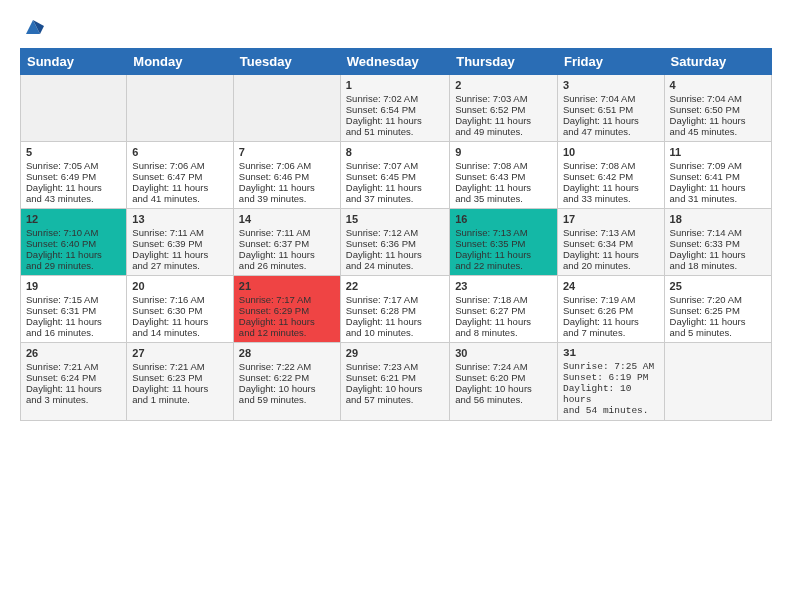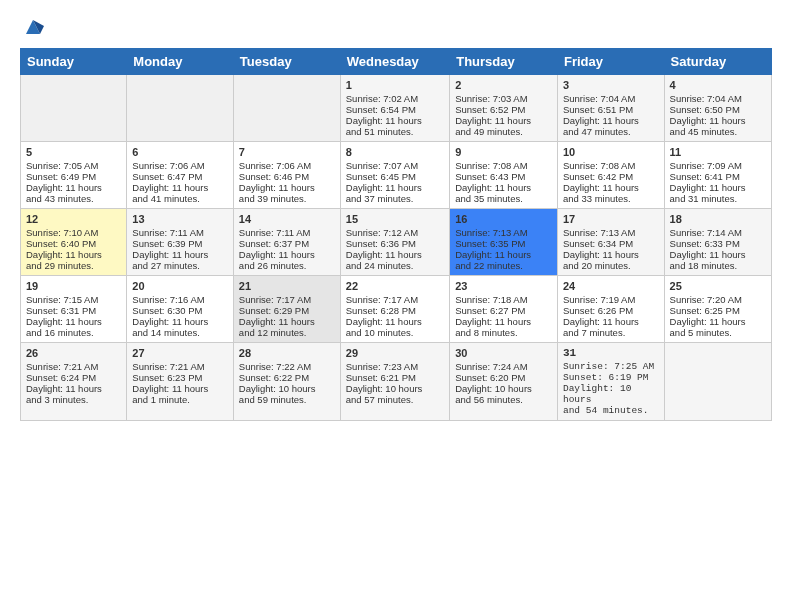--- a/index.html
+++ b/index.html
@@ -213,21 +213,21 @@
           </td>
           <td style="background: rgb(255, 255, 255); margin-top: 32px;">
             <span class="day-num">11</span>
             <div>Sunrise: 7:09 AM</div>
             <div>Sunset: 6:41 PM</div>
             <div>Daylight: 11 hours</div>
             <div>and 31 minutes.</div>
           </td>
         </tr>
         <tr>
-          <td style="background: #fef9c3;">
+          <td style="background: #14b8a6;">
             <span class="day-num">12</span>
             <div>Sunrise: 7:10 AM</div>
             <div>Sunset: 6:40 PM</div>
             <div>Daylight: 11 hours</div>
             <div>and 29 minutes.</div>
           </td>
           <td style="background: rgb(245, 245, 245);">
             <span class="day-num">13</span>
             <div>Sunrise: 7:11 AM</div>
             <div>Sunset: 6:39 PM</div>
@@ -241,21 +241,21 @@
             <div>Daylight: 11 hours</div>
             <div>and 26 minutes.</div>
           </td>
           <td style="background: rgb(245, 245, 245);">
             <span class="day-num">15</span>
             <div>Sunrise: 7:12 AM</div>
             <div>Sunset: 6:36 PM</div>
             <div>Daylight: 11 hours</div>
             <div>and 24 minutes.</div>
           </td>
-          <td style="background: #3b82f6;">
+          <td style="background: #14b8a6;">
             <span class="day-num">16</span>
             <div>Sunrise: 7:13 AM</div>
             <div>Sunset: 6:35 PM</div>
             <div>Daylight: 11 hours</div>
             <div>and 22 minutes.</div>
           </td>
           <td style="background: rgb(245, 245, 245);">
             <span class="day-num">17</span>
             <div>Sunrise: 7:13 AM</div>
             <div>Sunset: 6:34 PM</div>
@@ -278,21 +278,21 @@
             <div>Daylight: 11 hours</div>
             <div>and 16 minutes.</div>
           </td>
           <td style="background: rgb(255, 255, 255);">
             <span class="day-num">20</span>
             <div>Sunrise: 7:16 AM</div>
             <div>Sunset: 6:30 PM</div>
             <div>Daylight: 11 hours</div>
             <div>and 14 minutes.</div>
           </td>
-          <td style="background: #e5e5e5;">
+          <td style="background: #ef4444;">
             <span class="day-num">21</span>
             <div>Sunrise: 7:17 AM</div>
             <div>Sunset: 6:29 PM</div>
             <div>Daylight: 11 hours</div>
             <div>and 12 minutes.</div>
           </td>
           <td style="background: rgb(255, 255, 255);">
             <span class="day-num">22</span>
             <div>Sunrise: 7:17 AM</div>
             <div>Sunset: 6:28 PM</div>

